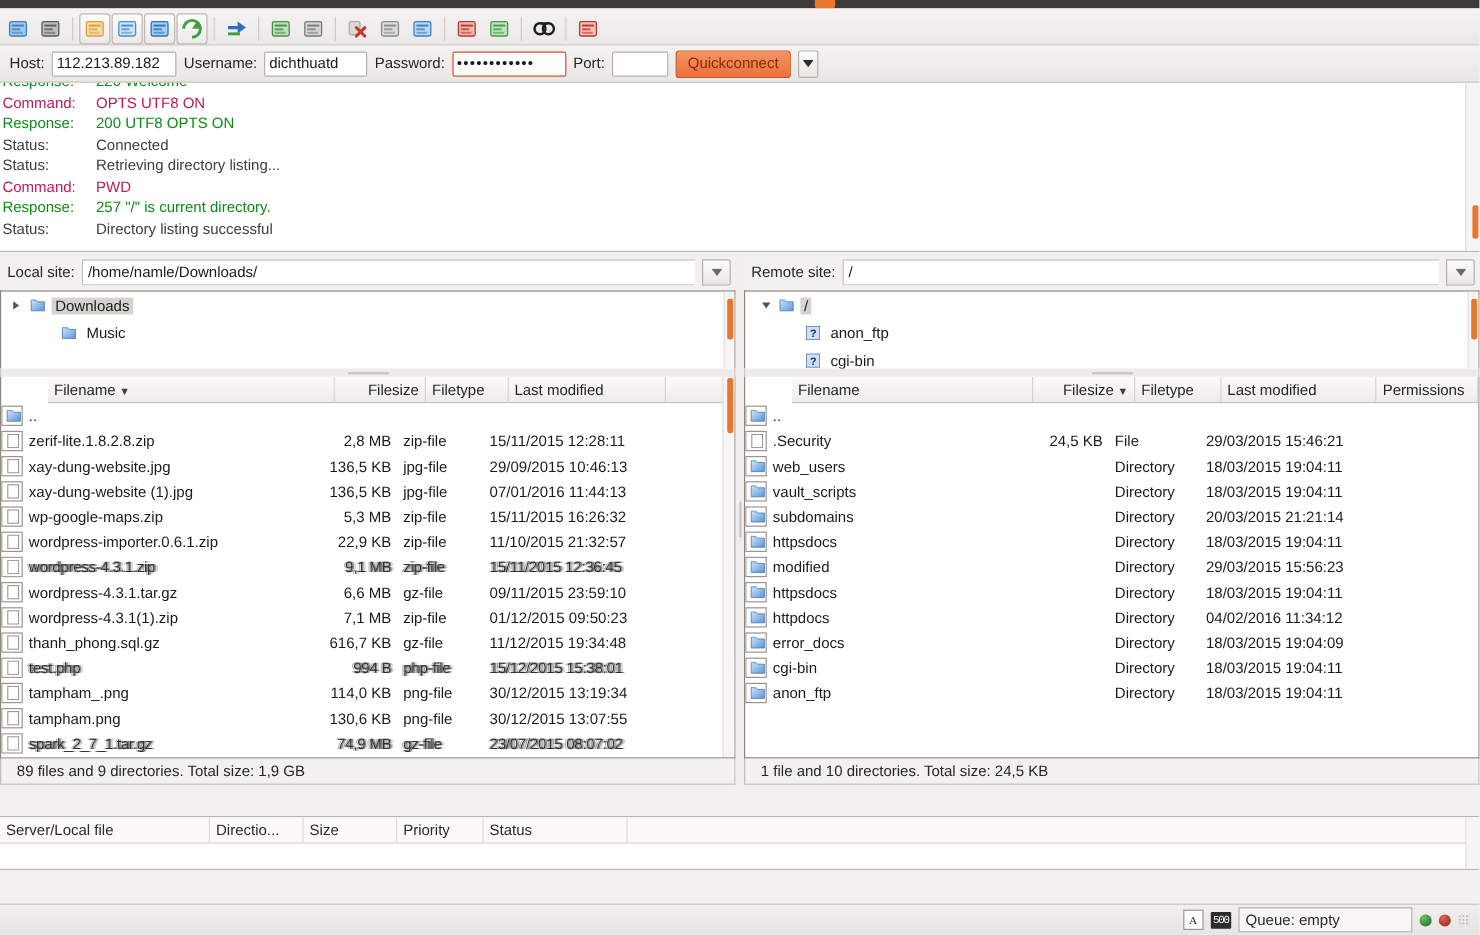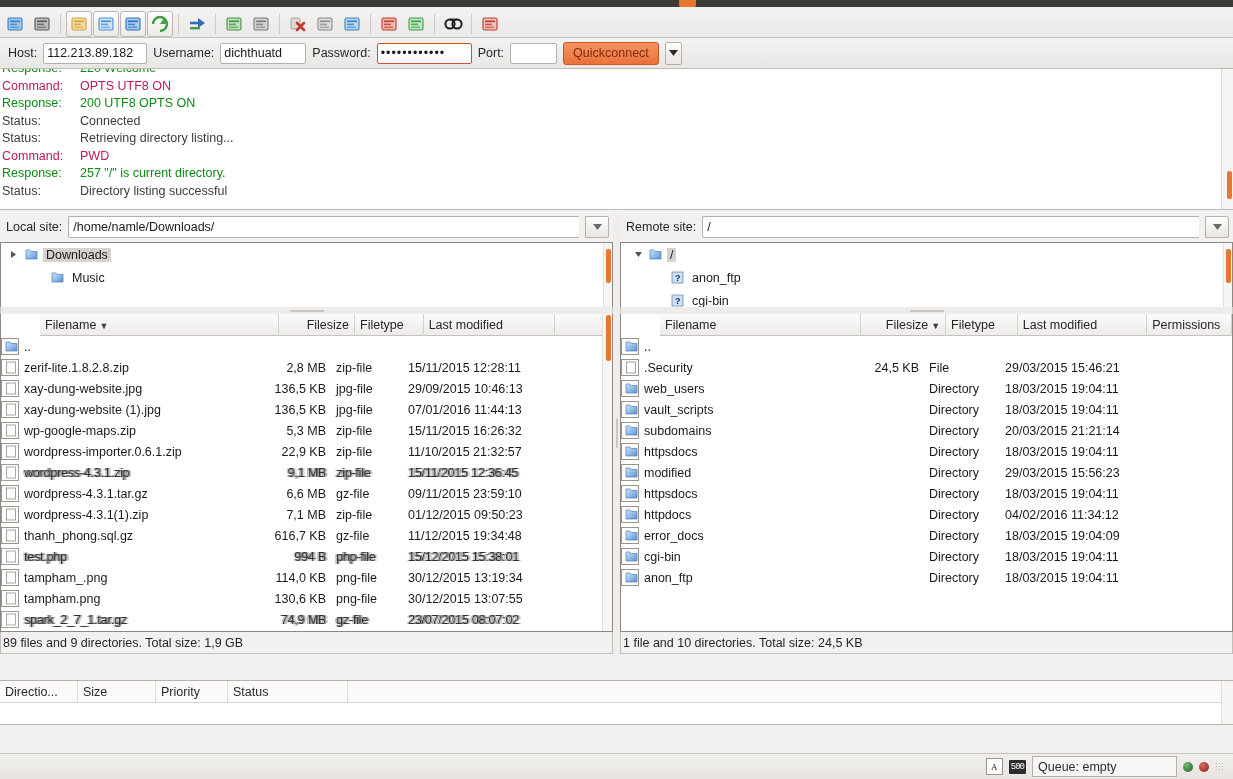--- a/index.html
+++ b/index.html
@@ -170,21 +170,21 @@
   }
   .listscroll{
     position:absolute; right:0; top:0; width:10px; height:100%;
     background:#f7f6f5; border-left:1px solid #e3dfda;
   }
   .listscroll i{ position:absolute; right:1px; top:1px; width:5px; height:46px;
     background:#e8772e; border-radius:2px; display:block;}
 
   .statusline{
     height:22px; background:#f2f1f0; border:1px solid #c3beb8;
-    border-top:none; display:flex; align-items:center; padding-left:2px;
+    border-top:none; display:flex; align-items:center; padding-left:13px;
     font-size:12.5px; color:#262626;
   }
 
   
   .vsplit{
     position:absolute; top:211px; left:613px; width:7px; height:443px;
     background:#f0eeec; display:flex; align-items:center; justify-content:center;
     cursor:col-resize;
   }
   .vsplit span{ width:2px; height:30px; background:#cbc6c0; border-radius:1px;}
@@ -972,20 +972,21 @@
             <span class="c" style="width:90px"></span>
           </div>
         </div>
 
     </div>
     <div class="statusline">1 file and 10 directories. Total size: 24,5 KB</div>
   </div>
 
   <div class="queuepane">
     <div class="qhead" id="queue-head">
+        <div class="c" style="width:175px">Server/Local file</div>
         <div class="c" style="width:78px">Directio...</div>
         <div class="c" style="width:78px">Size</div>
         <div class="c" style="width:72px">Priority</div>
         <div class="c" style="width:120px">Status</div>
       </div>
     <div class="qscroll"></div>
   </div>
 
 
   <div class="footer">

